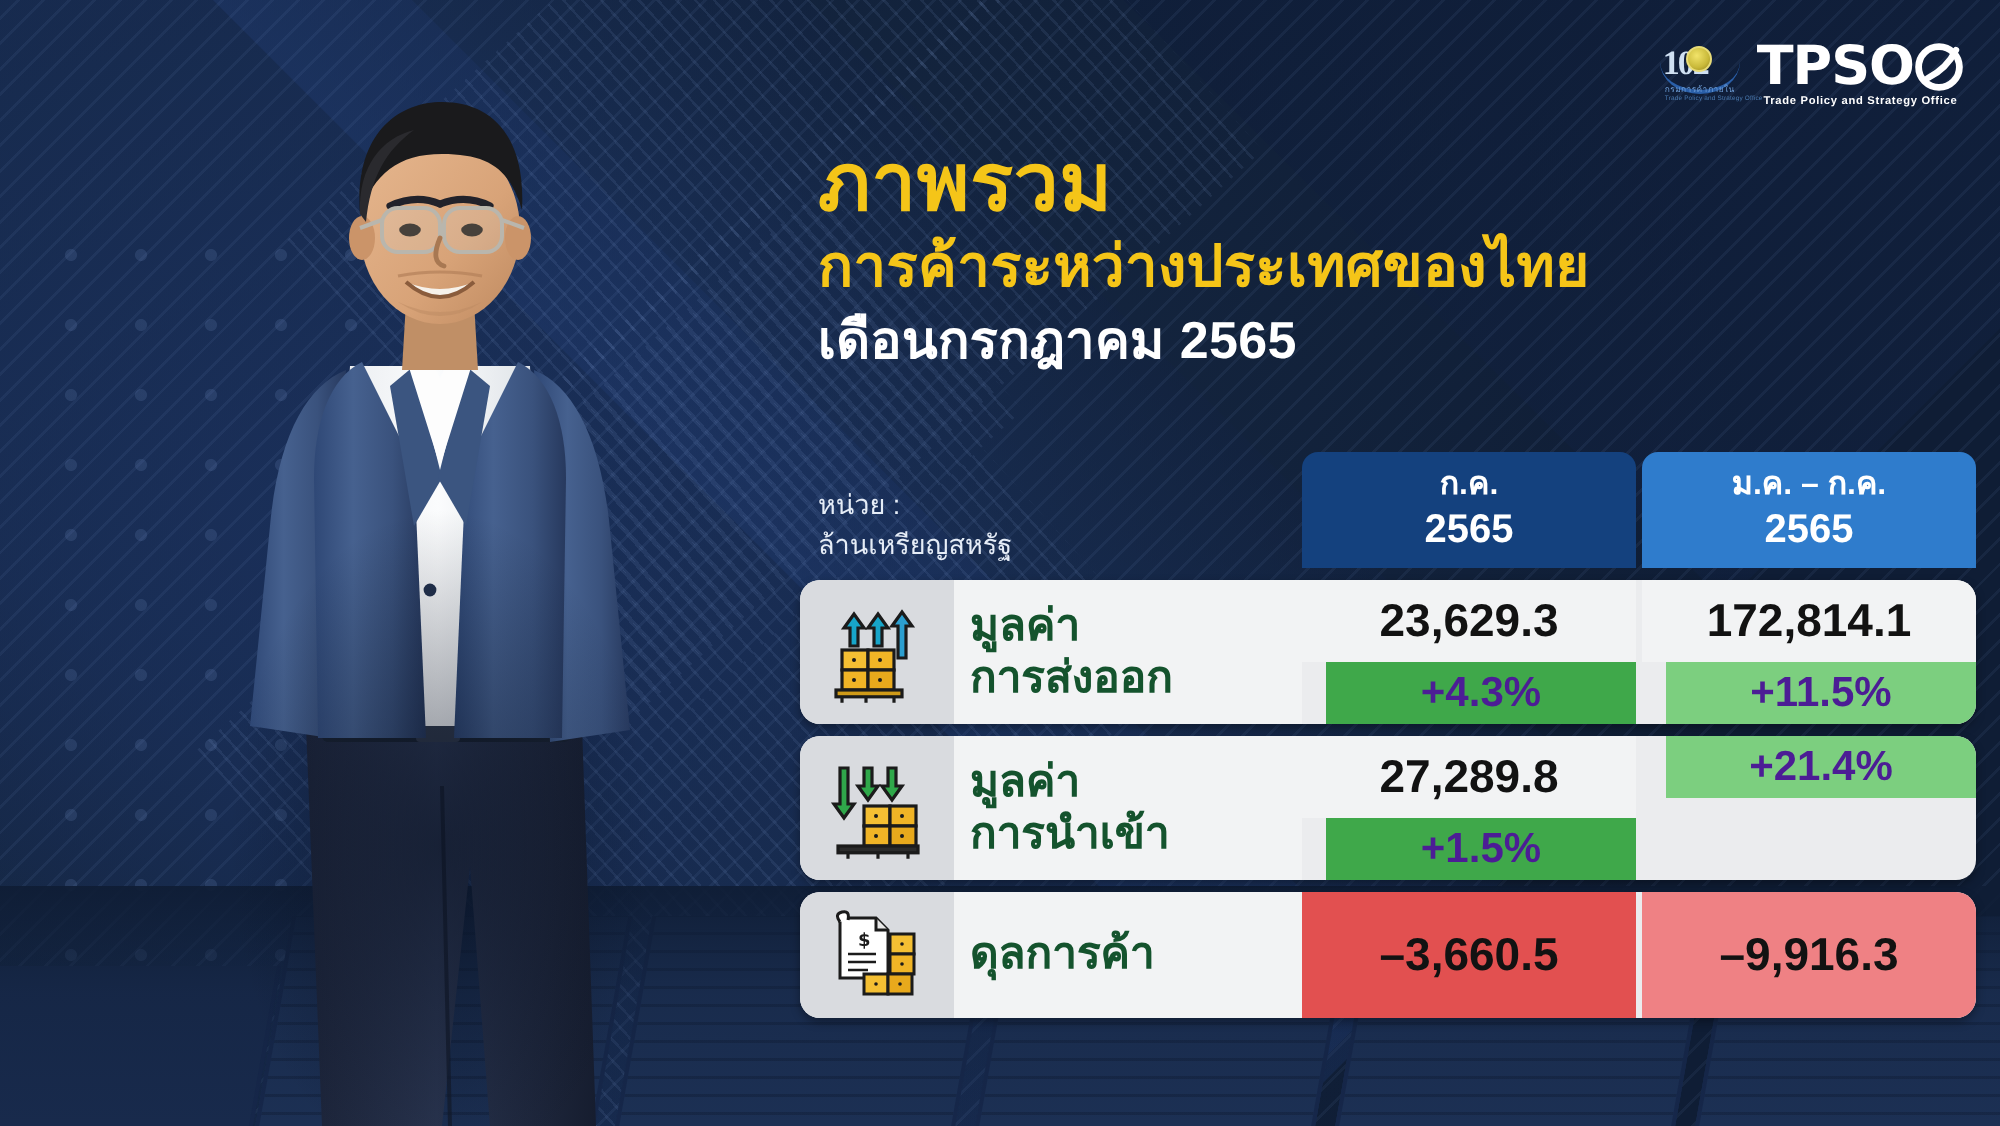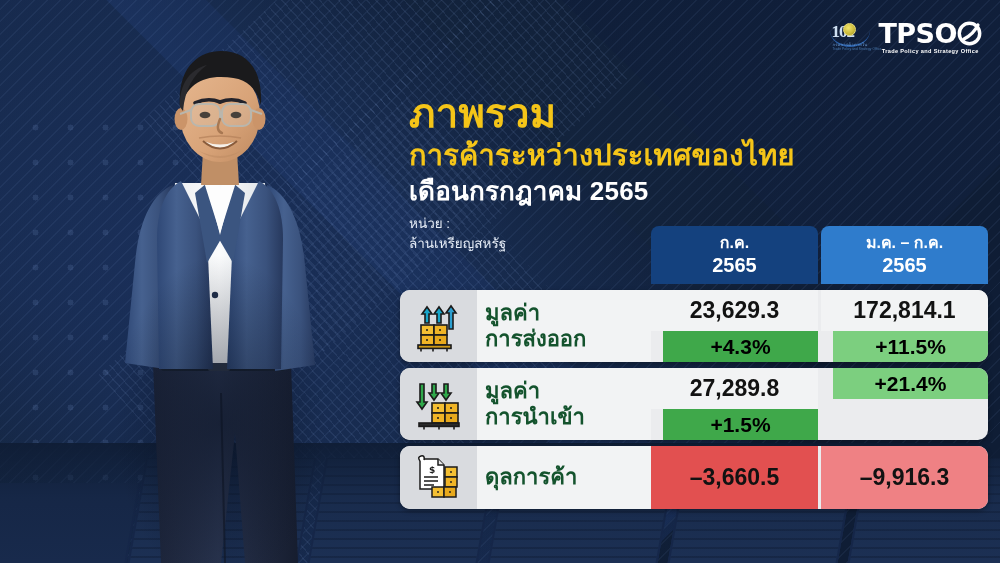--- a/index.html
+++ b/index.html
@@ -93,27 +93,27 @@
   .logo-tagline-th{ position:absolute; left:1px; top:21px; font-size:4.2px; color:#6f9fd8; letter-spacing:.2px; white-space:nowrap;}
   .logo-tagline-th2{ position:absolute; left:1px; top:27px; font-size:3.2px; color:#4a7ab0; letter-spacing:.1px; white-space:nowrap;}
   .logo-text{ position:relative; }
   .logo-tpso{ font-size:27px; font-weight:bold; color:#ffffff; letter-spacing:-.5px; line-height:1;
      font-family:"DejaVu Sans", sans-serif; display:flex; align-items:flex-start;}
   .logo-o{ position:relative; display:inline-block; width:25px; height:25px; }
   .logo-o svg{ position:absolute; left:0; top:1px; }
   .logo-sub{ font-size:5.6px; font-weight:bold; color:#ffffff; letter-spacing:.35px; margin-top:1px; text-align:center;}
 
   
-  .titles{ position:absolute; left:409px; top:92px; }
+  .titles{ position:absolute; left:409px; top:71px; }
   .t1{ font-size:40px; font-weight:bold; color:#f5c518; line-height:1.05; letter-spacing:.3px;}
   .t2{ font-size:29px; font-weight:bold; color:#f5c518; line-height:1.2; margin-top:4px; letter-spacing:.2px;}
   .t3{ font-size:26px; font-weight:bold; color:#ffffff; line-height:1.2; margin-top:3px; letter-spacing:.2px;}
 
   
-  .unit{ position:absolute; left:409px; top:214px; font-size:13.5px; color:#e6edf7; line-height:1.45;}
+  .unit{ position:absolute; left:409px; top:243px; font-size:13.5px; color:#e6edf7; line-height:1.45;}
 
   
   .table{ position:absolute; left:400px; top:226px; width:588px; }
   .thead{ display:flex; height:58px; }
   .th-spacer{ width:251px; }
   .th{ width:167px; border-radius:8px 8px 0 0; display:flex; flex-direction:column;
        align-items:center; justify-content:center; color:#fff; font-weight:bold;
        font-size:16px; line-height:1.2; }
   .th.col1{ background:#14417e; }
   .th.col2{ background:#2f7ccc; margin-left:3px; }
@@ -126,21 +126,21 @@
             background:#d9dbdf; }
   .rowlabel{ width:174px; display:flex; flex-direction:column; justify-content:center;
              padding-left:8px; font-size:22px; font-weight:bold; color:#14532d; line-height:1.2;
              background:#f2f3f4;}
   .rowlabel.single{ justify-content:center; }
   .cellgroup{ width:167px; display:flex; flex-direction:column; }
   .cellgroup+.cellgroup{ margin-left:3px; }
   .val{ flex:1; display:flex; align-items:center; justify-content:center;
         font-size:23px; font-weight:bold; color:#121212; background:#f2f3f4;}
   .pct{ height:31px; display:flex; align-items:center; justify-content:center;
-        font-size:21px; font-weight:bold; color:#000000;margin-left:12px;}
+        font-size:21px; font-weight:bold; color:#4c1d95;margin-left:12px;}
   .pct.dark{ background:#3fa84a; }
   .pct.light{ background:#7ccf7f; }
   .val.red-dark{ background:#e25050; height:100%; }
   .val.red-light{ background:#ef8184; height:100%; }
 
   .cellgroup.full .val{ height:100%; }
 </style>
 </head>
 <body>
 

